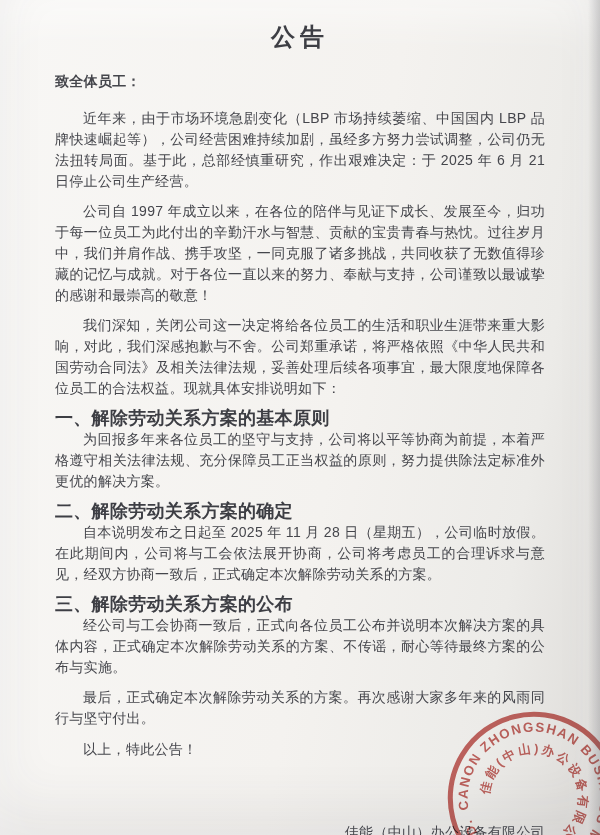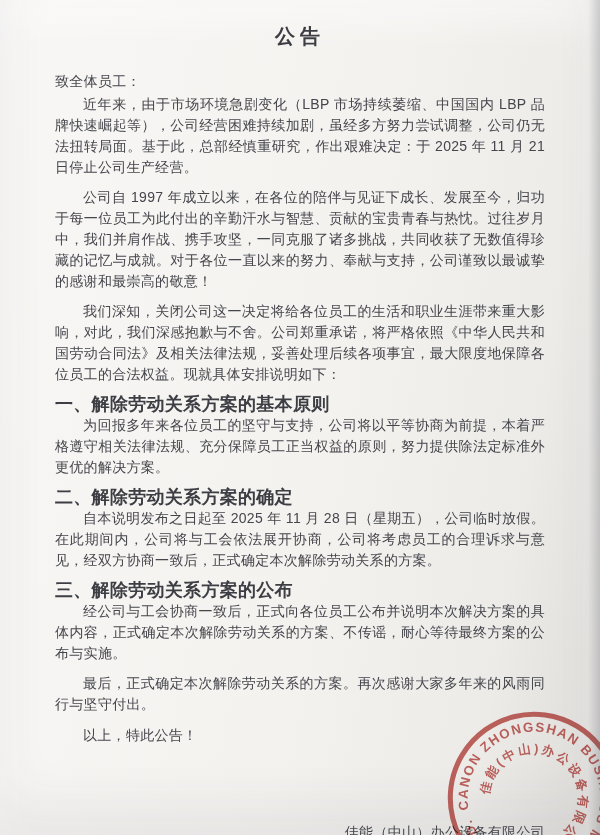--- a/index.html
+++ b/index.html
@@ -30,27 +30,28 @@
     box-sizing: border-box;
     padding: 24px 55px 0 55px;
     color: #45464c;
     font-size: 14px;
     line-height: 21px;
     letter-spacing: 0.3px;
   }
   .doc-title {
     margin: 2px 0 24px 0;
     text-align: center;
-    font-size: 20px;
+    font-size: 24px;
     font-weight: 700;
     letter-spacing: 5px;
     color: #3d3e44;
   }
   .salutation {
-    margin: 0 0 2px 0;
+    margin: 0 0 16px 0;
+    font-weight: bold;
   }
   .para {
     margin: 0 0 9px 0;
     text-indent: 2em;
     text-align: justify;
   }
   .section { margin-top: 4px; }
   .section-heading {
     margin: 0;
     font-size: 18px;
@@ -93,21 +94,21 @@
 </head>
 <body>
 
 <div class="photo">
   <div class="paper">
 
     <h1 class="doc-title">公告</h1>
 
     <p class="salutation">致全体员工：</p>
 
-    <p class="para">近年来，由于市场环境急剧变化（LBP 市场持续萎缩、中国国内 LBP 品牌快速崛起等），公司经营困难持续加剧，虽经多方努力尝试调整，公司仍无法扭转局面。基于此，总部经慎重研究，作出艰难决定：于 2025 年 11 月 21 日停止公司生产经营。</p>
+    <p class="para">近年来，由于市场环境急剧变化（LBP 市场持续萎缩、中国国内 LBP 品牌快速崛起等），公司经营困难持续加剧，虽经多方努力尝试调整，公司仍无法扭转局面。基于此，总部经慎重研究，作出艰难决定：于 2025 年 6 月 21 日停止公司生产经营。</p>
     <p class="para">公司自 1997 年成立以来，在各位的陪伴与见证下成长、发展至今，归功于每一位员工为此付出的辛勤汗水与智慧、贡献的宝贵青春与热忱。过往岁月中，我们并肩作战、携手攻坚，一同克服了诸多挑战，共同收获了无数值得珍藏的记忆与成就。对于各位一直以来的努力、奉献与支持，公司谨致以最诚挚的感谢和最崇高的敬意！</p>
     <p class="para">我们深知，关闭公司这一决定将给各位员工的生活和职业生涯带来重大影响，对此，我们深感抱歉与不舍。公司郑重承诺，将严格依照《中华人民共和国劳动合同法》及相关法律法规，妥善处理后续各项事宜，最大限度地保障各位员工的合法权益。现就具体安排说明如下：</p>
 
     <div class="section">
       <h2 class="section-heading">一、解除劳动关系方案的基本原则</h2>
       <p class="section-body">为回报多年来各位员工的坚守与支持，公司将以平等协商为前提，本着严格遵守相关法律法规、充分保障员工正当权益的原则，努力提供除法定标准外更优的解决方案。</p>
     </div>
 
     <div class="section">
       <h2 class="section-heading">二、解除劳动关系方案的确定</h2>

